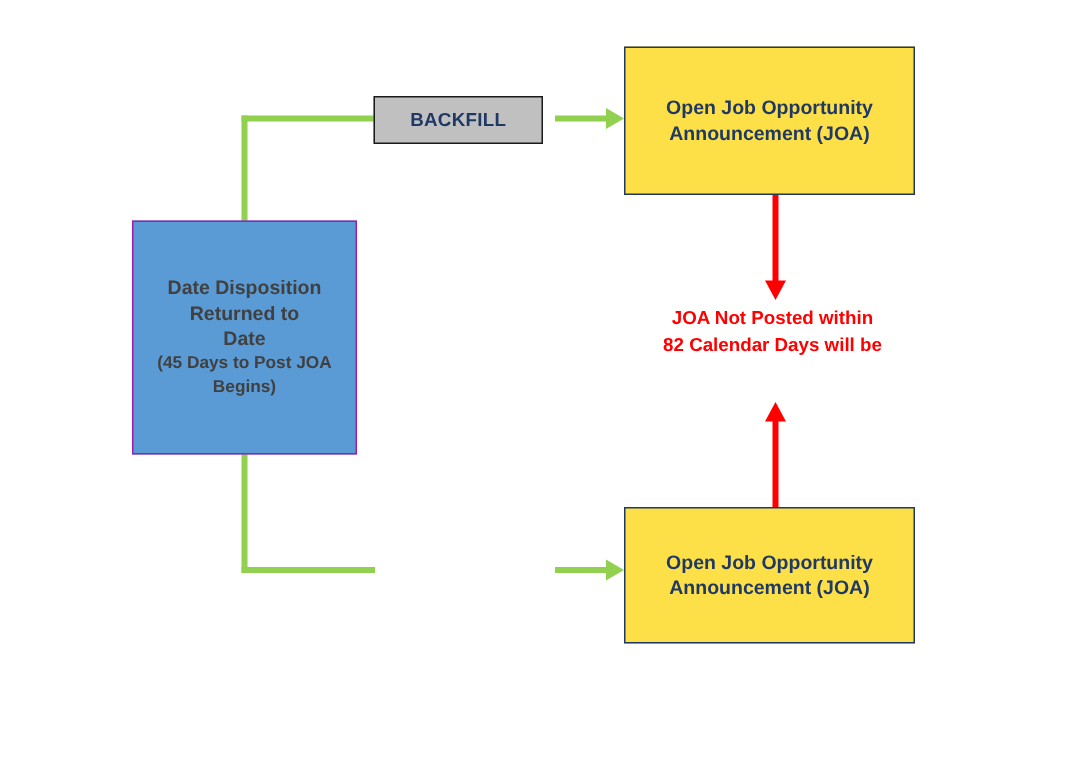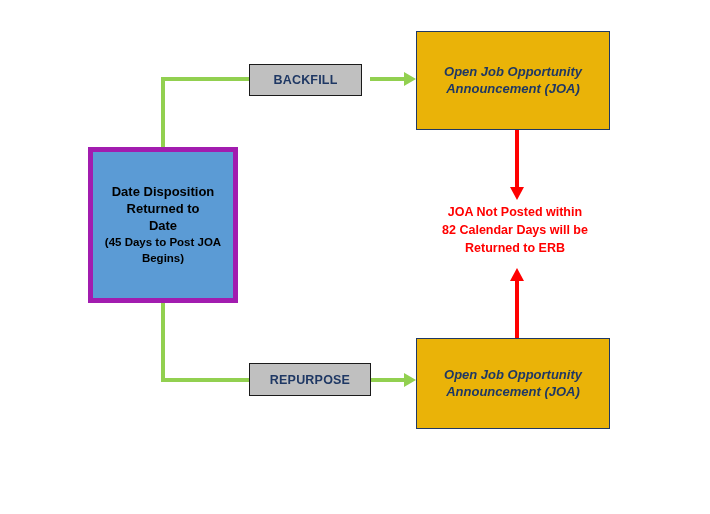--- a/index.html
+++ b/index.html
@@ -28,22 +28,22 @@
     line-height: 1.28;
   }
 
   
   .node-source {
     left: 88px;
     top: 147px;
     width: 150px;
     height: 156px;
     background: #5B9BD5;
-    border: 5px solid #a21caf;
-    color: #000000;
+    border: 1px solid #a21caf;
+    color: #404040;
     font-weight: bold;
     font-size: 13px;
     flex-direction: column;
   }
   .node-source .sub {
     font-size: 11.5px;
     font-weight: bold;
     margin-top: 1px;
   }
 
@@ -64,27 +64,26 @@
   }
   #node-repurpose {
     left: 249px;
     top: 363px;
     width: 122px;
     height: 33px;
   }
 
   
   .node-joa {
-    background: #eab308;
+    background: #fde047;
     border: 1px solid #1F3864;
     color: #1F3864;
     font-weight: bold;
     font-size: 13px;
     flex-direction: column;
-    font-style: italic;
   }
   #node-joa-top {
     left: 416px;
     top: 31px;
     width: 194px;
     height: 99px;
   }
   #node-joa-bottom {
     left: 416px;
     top: 338px;
@@ -154,33 +153,29 @@
     <span>Returned to</span>
     <span>Date</span>
     <span class="sub">(45 Days to Post JOA</span>
     <span class="sub">Begins)</span>
   </div>
 
   <div class="node node-gray" id="node-backfill">
     <span>BACKFILL</span>
   </div>
 
-  <div class="node node-gray" id="node-repurpose">
-    <span>REPURPOSE</span>
-  </div>
 
   <div class="node node-joa" id="node-joa-top">
     <span class="ln">Open Job Opportunity</span>
     <span class="ln">Announcement (JOA)</span>
   </div>
 
   <div class="node node-joa" id="node-joa-bottom">
     <span class="ln">Open Job Opportunity</span>
     <span class="ln">Announcement (JOA)</span>
   </div>
 
   <div id="warning-text">
     <span class="ln">JOA Not Posted within</span>
     <span class="ln">82 Calendar Days will be</span>
-    <span class="ln">Returned to ERB</span>
   </div>
 
 </div>
 
 </body></html>

